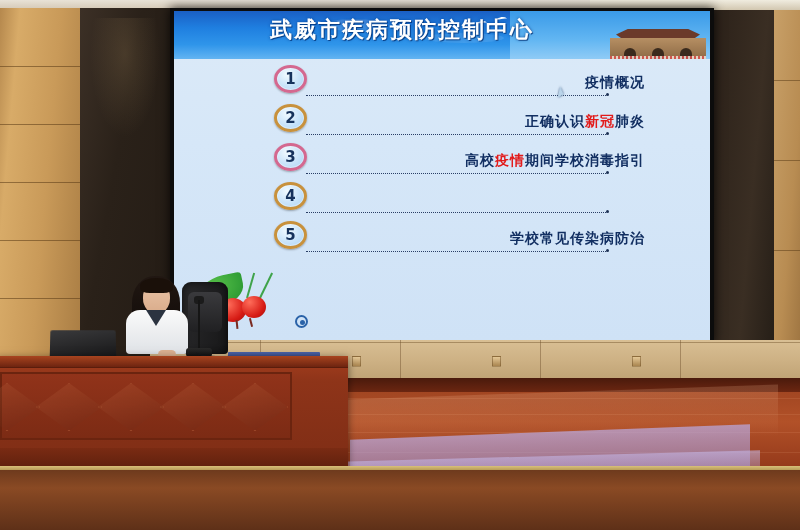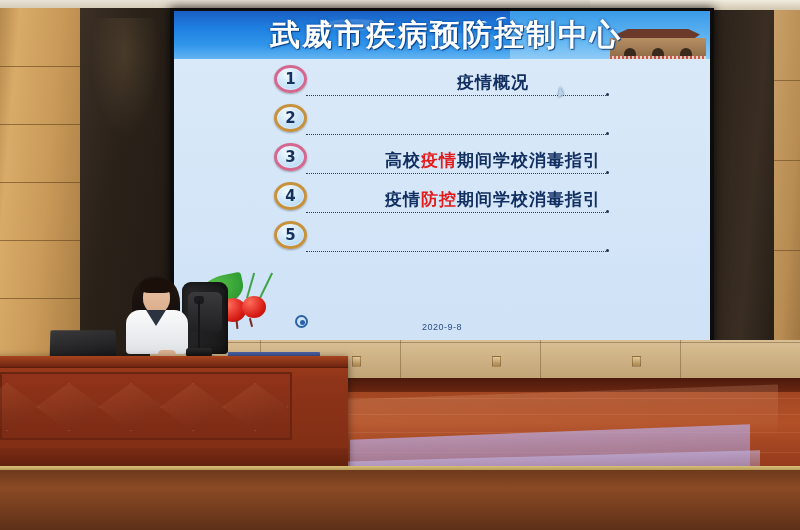--- a/index.html
+++ b/index.html
@@ -135,21 +135,21 @@
     position: absolute; left: 12px; top: 10px;
     font-family: "Liberation Sans", sans-serif;
     font-size: 15px; font-weight: bold; font-style: italic;
     letter-spacing: -1px;
     color: #1b5fb8;
     text-shadow: 0 1px 1px rgba(0,0,0,.4);
   }
   .logo .cdc .mid { color: #e02020; }
   .banner-title {
     position: absolute; left: 96px; top: 4px;
-    font-size: 30px; font-weight: bold; color: #ffffff;
+    font-size: 22px; font-weight: bold; color: #ffffff;
     letter-spacing: 2px;
     text-shadow: 0 0 3px rgba(0,60,140,.9), 1px 1px 0 rgba(0,40,100,.7);
     font-family: "DejaVu Sans", "Liberation Sans", sans-serif;
   }
   .banner-sub {
     position: absolute; left: 98px; top: 30px;
     font-size: 7.5px; font-weight: bold; color: rgba(235,245,255,.85);
     letter-spacing: 1.6px;
     font-family: "Liberation Sans", sans-serif;
     text-shadow: 0 0 2px rgba(0,50,120,.8);
@@ -165,24 +165,24 @@
     position: absolute; left: 100px; top: 2px;
     width: 33px; height: 28px; border-radius: 50%;
     display: flex; align-items: center; justify-content: center;
     font-family: "DejaVu Sans", "Liberation Sans", sans-serif;
     font-size: 15px; font-weight: bold; color: #16325c;
     background: radial-gradient(ellipse at 38% 28%, #f2fbff 0%, #cfe7fb 45%, #a9d2f3 100%);
   }
   .badge.pink  { border: 3.5px solid #d4688f; box-shadow: 0 1px 2px rgba(0,0,0,.3), 0 0 0 1px rgba(255,255,255,.35) inset; }
   .badge.gold  { border: 3.5px solid #c8913c; box-shadow: 0 1px 2px rgba(0,0,0,.3), 0 0 0 1px rgba(255,255,255,.35) inset; }
   .row-text {
-    position: absolute; left: 154px; width: 330px;
-    text-align: center;
+    position: absolute; left: 141px; width: 330px;
+    text-align: right;
     font-family: "DejaVu Sans", "Liberation Sans", sans-serif;
-    font-size: 17px; font-weight: bold; color: #122f62;
+    font-size: 14px; font-weight: bold; color: #122f62;
     letter-spacing: 1px;
     white-space: nowrap;
   }
   .row-text .hl { color: #e21b1b; }
   .leader {
     position: absolute; left: 132px; top: 32px; width: 300px; height: 1px;
     border-bottom: 1px dotted #2a3f66;
   }
   .leader-dot {
     position: absolute; top: 30px; width: 3px; height: 3px;
@@ -434,61 +434,61 @@
 
         <div class="row">
           <div class="badge pink">1</div>
           <div class="row-text"><span>疫情概况</span><span class="hl"></span><span></span></div>
           <div class="leader"></div>
           <div class="leader-dot" style="left:432px"></div>
         </div>
 
         <div class="row">
           <div class="badge gold">2</div>
+          <div class="row-text"><span>正确认识</span><span class="hl">新冠</span><span>肺炎</span></div>
           <div class="leader"></div>
           <div class="leader-dot" style="left:432px"></div>
         </div>
 
         <div class="row">
           <div class="badge pink">3</div>
           <div class="row-text"><span>高校</span><span class="hl">疫情</span><span>期间学校消毒指引</span></div>
           <div class="leader"></div>
           <div class="leader-dot" style="left:432px"></div>
         </div>
 
         <div class="row">
           <div class="badge gold">4</div>
-          <div class="row-text"><span>疫情</span><span class="hl">防控</span><span>期间学校消毒指引</span></div>
           <div class="leader"></div>
           <div class="leader-dot" style="left:432px"></div>
         </div>
 
         <div class="row">
           <div class="badge gold">5</div>
+          <div class="row-text"><span>学校常见传染病防治</span><span class="hl"></span><span></span></div>
           <div class="leader"></div>
           <div class="leader-dot" style="left:432px"></div>
         </div>
 
       </div>
 
       <div class="cursor"></div>
 
       <div class="cherry">
         <div class="leaf"></div>
         <div class="stem" style="left:54px;top:2px;height:26px;transform:rotate(16deg)"></div>
         <div class="stem" style="left:66px;top:0px;height:30px;transform:rotate(26deg)"></div>
         <div class="ball" style="left:28px;top:28px;width:26px;height:24px"></div>
         <div class="ball" style="left:50px;top:26px;width:24px;height:22px"></div>
         <div class="leg" style="left:32px;top:50px;transform:rotate(18deg)"></div>
         <div class="leg" style="left:44px;top:50px;transform:rotate(-6deg)"></div>
         <div class="leg" style="left:58px;top:48px;transform:rotate(-14deg)"></div>
         <div class="target"></div>
       </div>
 
-      <div class="slide-date">2020-9-8</div>
     </div>
   </div>
 
   <div class="wall-lower">
     <div class="hseam"></div>
     <div class="vseam" style="left:110px"></div>
     <div class="vseam" style="left:250px"></div>
     <div class="vseam" style="left:390px"></div>
     <div class="vseam" style="left:530px"></div>
     <div class="wall-block" style="left:62px;top:16px"></div>

